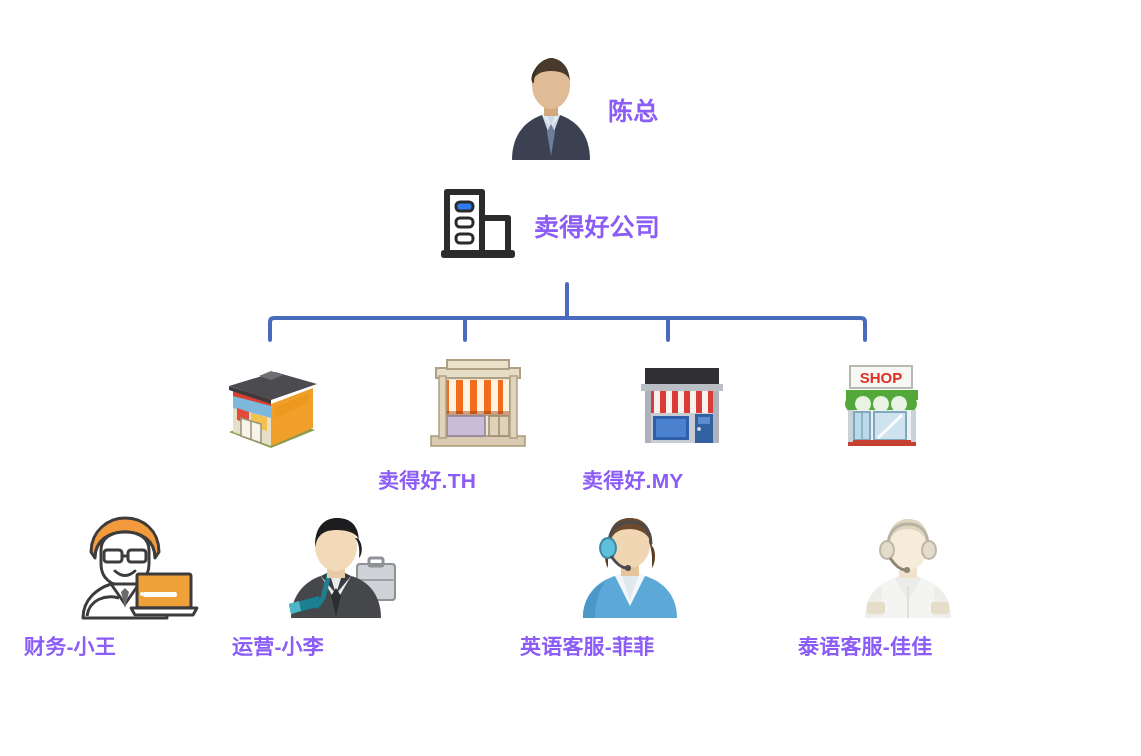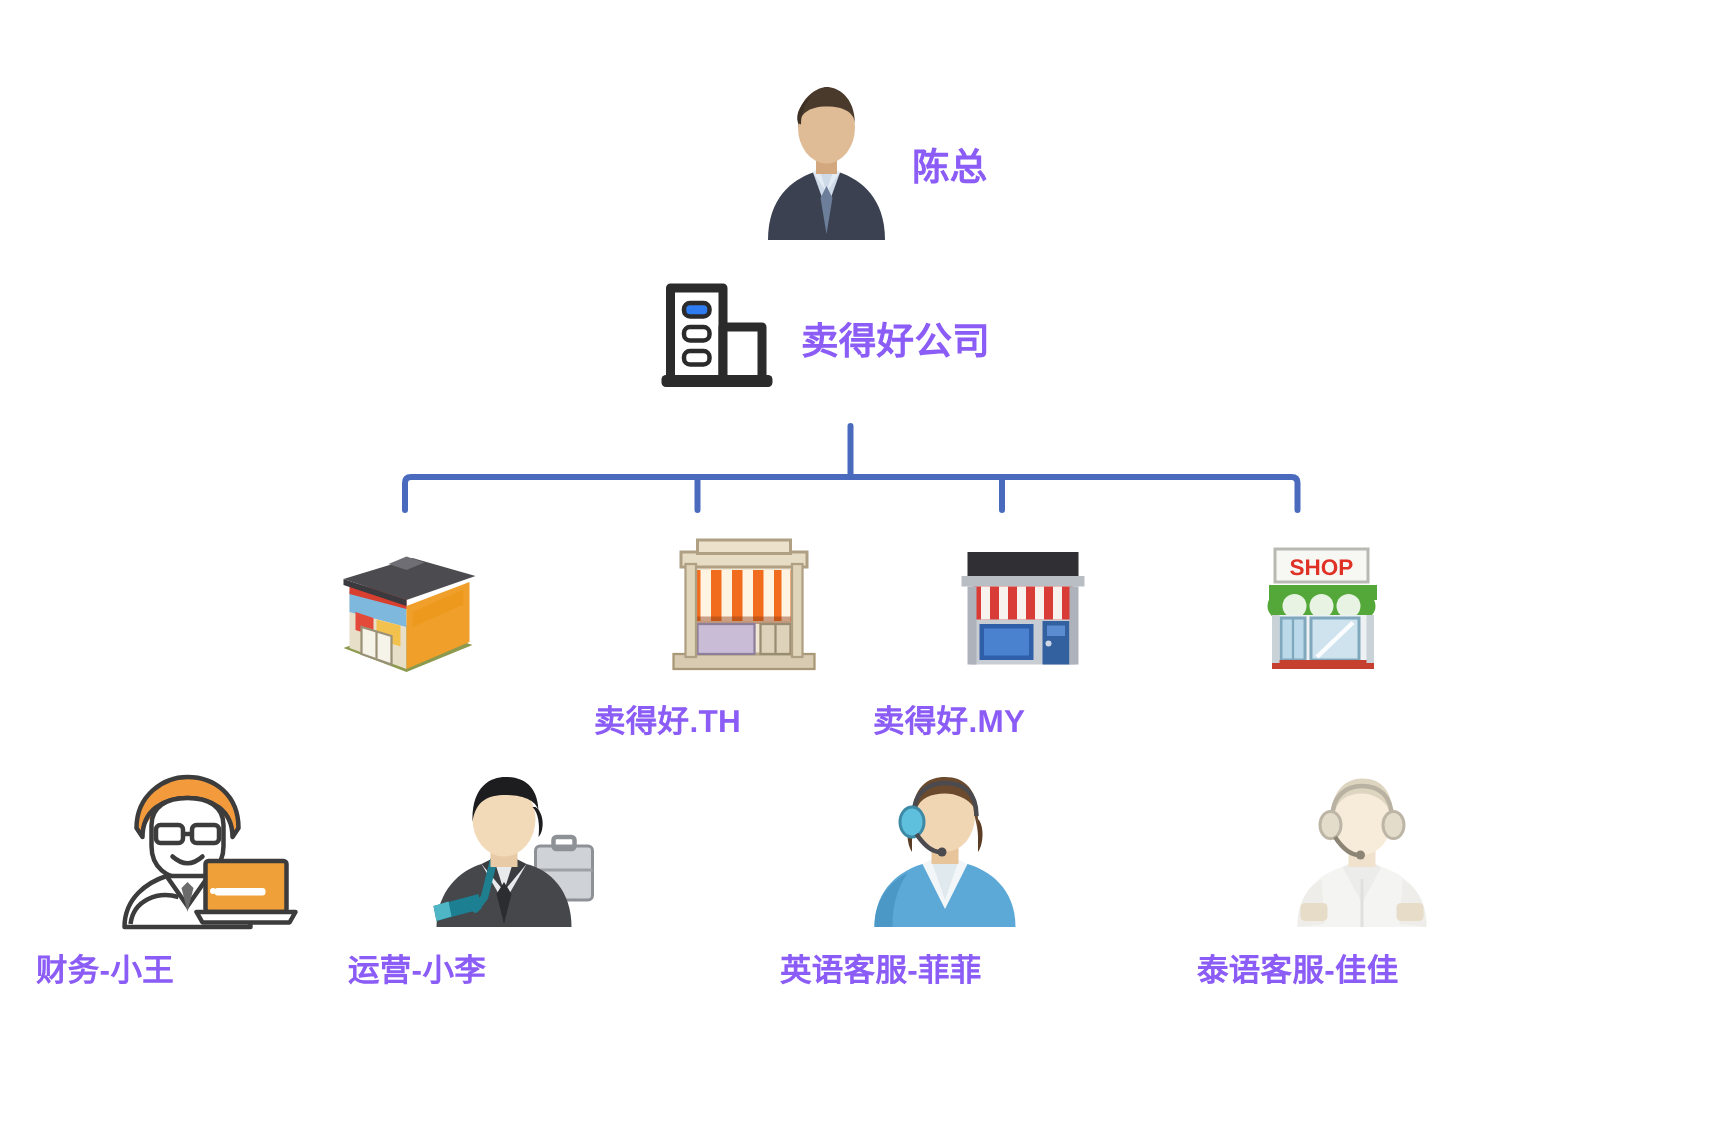--- a/index.html
+++ b/index.html
@@ -197,21 +197,21 @@
           <path d="M18 30 L18 38 L56 48 L56 40 Z" fill="#d93f2e"></path>
 
           <path d="M14 28 L56 42 L102 26 L60 14 Z" fill="#4b4b50"></path>
           <path d="M14 28 L56 42 L56 46 L14 32 Z" fill="#3a3a3f"></path>
 
           <path d="M44 18 L56 22 L68 17 L56 13 Z" fill="#6e6e74"></path>
         </svg>
       </div>
     </div>
 
-    <div class="shop-node" style="left:396px;">
+    <div class="shop-node" style="left:378px;">
       <div class="shop-icon-wrap">
         <svg width="102" height="94" viewBox="0 0 102 94">
 
           <rect x="4" y="80" width="94" height="10" fill="#d8cbb2" stroke="#a89877" stroke-width="1.5"></rect>
 
           <rect x="14" y="20" width="74" height="60" fill="#efe6d3" stroke="#b8a888" stroke-width="2"></rect>
 
           <rect x="9" y="12" width="84" height="10" fill="#e7dcc4" stroke="#b0a083" stroke-width="2"></rect>
           <rect x="20" y="4" width="62" height="9" fill="#ece2cc" stroke="#b0a083" stroke-width="2"></rect>
 

